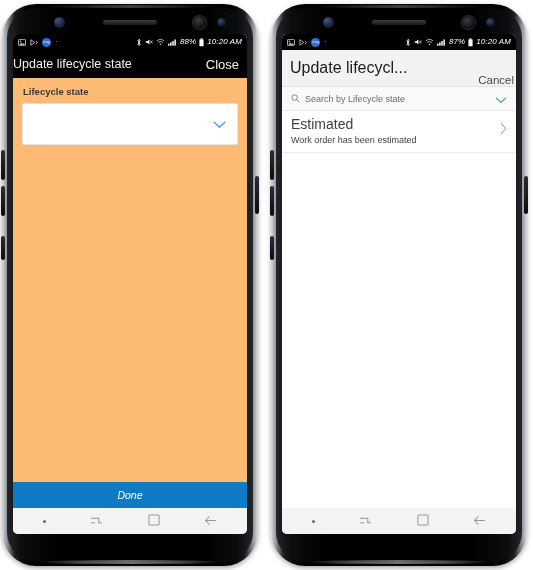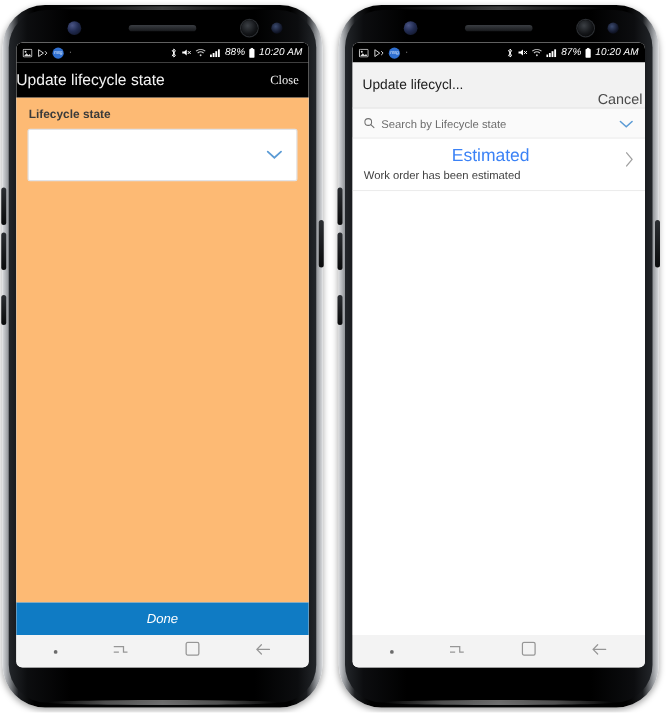--- a/index.html
+++ b/index.html
@@ -65,48 +65,48 @@
   .badge-blue{width:9px;height:9px;border-radius:50%;background:#2f6fd0;display:inline-flex;
     align-items:center;justify-content:center;font-size:4px;color:#cfe0f7;letter-spacing:-.3px;}
   .sb-dot{color:#8b8b8b;font-size:8px;}
   .sb-txt{font-size:8px;color:#fff;letter-spacing:.1px;white-space:nowrap;}
 
   
   .appbar-dark{flex:0 0 28px;background:#000;display:flex;align-items:center;
     padding:0 8px;position:relative;}
   .appbar-dark .title{position:absolute;left:0;right:0;text-align:left;color:#f2f2f2;
     font-size:12.5px;font-weight:400;pointer-events:none;}
-  .appbar-dark .close{margin-left:auto;color:#f2f2f2;font-size:10px;position:relative;z-index:2;font-family:Liberation Serif, serif;}
+  .appbar-dark .close{margin-left:auto;color:#f2f2f2;font-size:13px;position:relative;z-index:2;}
 
   .form-area{flex:1 1 auto;background:#fdba74;padding:8px 9px 0 9px;overflow:hidden;font-weight:bold;}
   .field-label{font-size:9.5px;color:#3a3a3a;margin:0 0 6px 1px;}
   .select-box{height:40px;border:1px solid #e2e3e6;border-radius:2px;background:#fff;
     display:flex;align-items:center;justify-content:flex-end;padding:0 11px;}
   .chev-down{display:block;}
 
   .done-bar{flex:0 0 26px;background:#0f7bc4;display:flex;align-items:center;justify-content:center;font-style:italic;}
   .done-bar .lbl{color:#fff;font-size:10.5px;}
 
   
   .appbar-light{flex:0 0 29px;background:#f2f2f2;display:flex;align-items:center;
     padding:0 8px;border-bottom:1px solid #e4e4e4;}
-  .appbar-light .title{color:#1b1b1b;font-size:11px;white-space:nowrap;overflow:hidden;}
+  .appbar-light .title{color:#1b1b1b;font-size:16px;white-space:nowrap;overflow:hidden;}
   .appbar-light .cancel{margin-left:auto;color:#4a4a4a;font-size:11.5px;white-space:nowrap;
     margin-right:-6px;margin-top:24px;}
 
   .searchbar{flex:0 0 23px;background:#fafafa;border-bottom:1px solid #ebebeb;
     display:flex;align-items:center;gap:5px;padding:0 9px;}
   .search-ph{font-size:9px;color:#6c6c6c;}
   .searchbar .chev-down{margin-left:auto;}
 
   .list{flex:1 1 auto;background:#fff;overflow:hidden;}
   .list-item{display:flex;align-items:center;gap:6px;padding:5px 9px 7px 9px;
     border-bottom:1px solid #ececec;background:#fff;}
   .li-texts{flex:1 1 auto;min-width:0;}
-  .li-title{font-size:14px;color:#3b82f6;line-height:1.2;text-align:center;}
+  .li-title{font-size:14px;color:#404040;line-height:1.2;}
   .li-sub{font-size:9px;color:#3f3f3f;margin-top:2px;}
   .chev-right{flex:0 0 auto;opacity:.55;}
   .list-rest{background:#fff;height:100%;}
 
   
   .navbar{flex:0 0 26px;background:#f3f3f3;display:flex;align-items:center;
     justify-content:space-around;padding:0 8px;}
   .nav-dot{width:3px;height:3px;border-radius:50%;background:#6b6b6b;}
   .nav-ic{opacity:.62;display:block;}
 </style>

